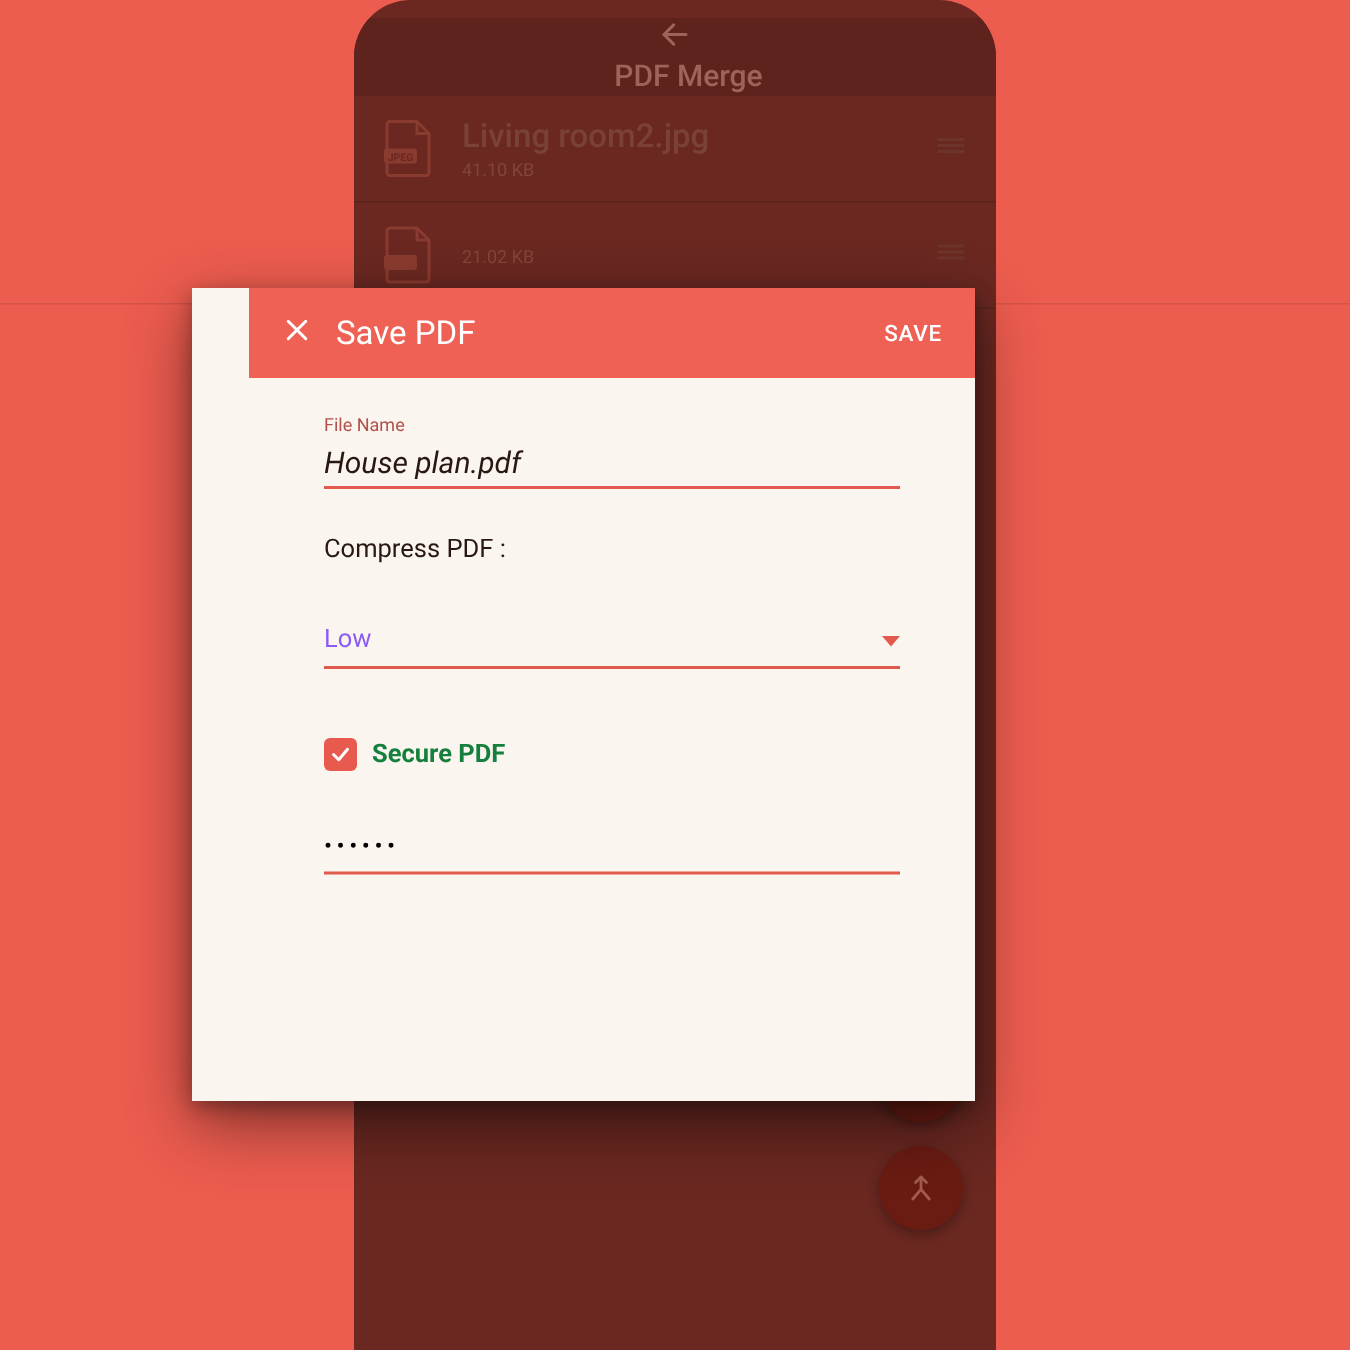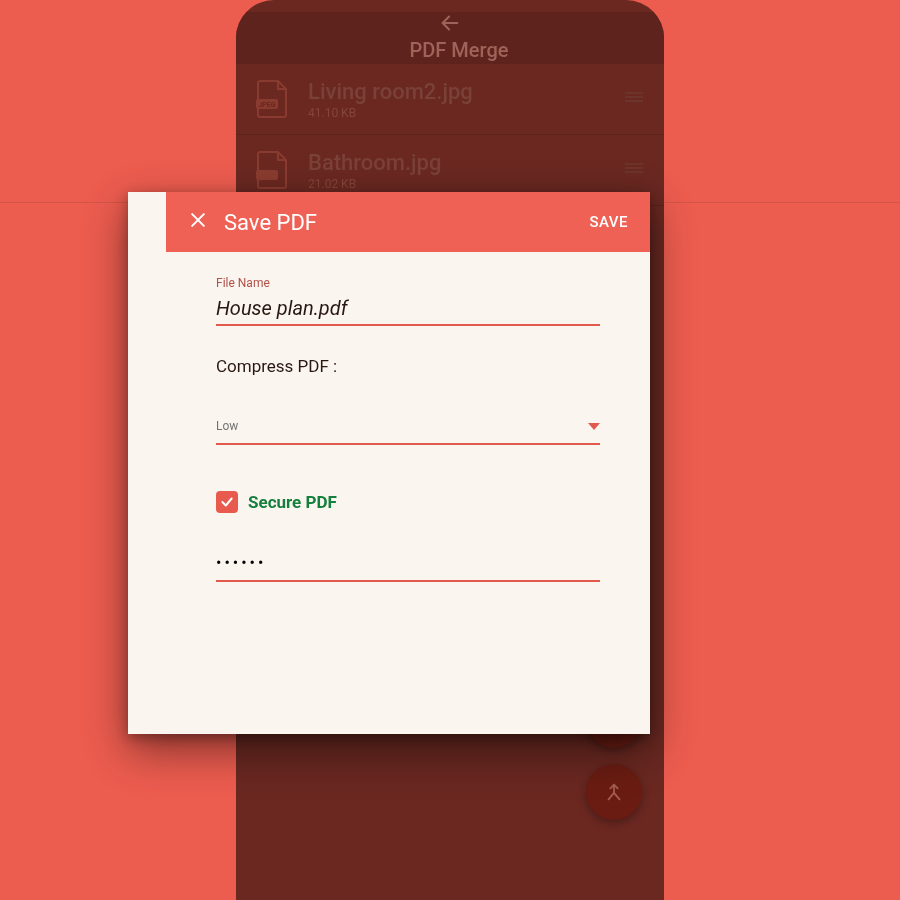--- a/index.html
+++ b/index.html
@@ -98,21 +98,21 @@
     }
     .compress-label { color: #291812; font-size: 17px; margin-bottom: 38px; }
 
     .select-wrap {
       border-bottom: 2px solid #e15a4d;
       display: flex; align-items: center;
       padding: 2px 0 8px;
       margin-bottom: 46px;
       cursor: pointer;
     }
-    .select-val { flex: 1; font-size: 12px; color: #737373; }
+    .select-val { flex: 1; font-size: 17px; color: #8b5cf6; }
     .caret { color: #e15a4d; }
 
     .check-row { display: flex; align-items: center; margin-bottom: 40px; }
     .checkbox {
       width: 22px; height: 22px;
       background: #e75a4d;
       border-radius: 4px;
       display: flex; align-items: center; justify-content: center;
       margin-right: 10px;
     }
@@ -168,21 +168,20 @@
 
   <div class="file-row">
     <span class="file-icon">
       <svg width="34" height="40" viewBox="0 0 34 40" fill="none">
           <path d="M4 2h18l8 8v26a2 2 0 0 1-2 2H4a2 2 0 0 1-2-2V4a2 2 0 0 1 2-2z" stroke="#8a3b2f" stroke-width="2" fill="none"></path>
           <path d="M22 2v8h8" stroke="#8a3b2f" stroke-width="2" fill="none"></path>
           <rect x="0" y="20" width="22" height="10" rx="2" fill="#8a3b2f"></rect>
         </svg>
     </span>
     <div class="file-info">
-      <div class="file-name">Bathroom.jpg</div>
       <div class="file-size">21.02 KB</div>
     </div>
     <span class="drag-icon">
       <svg width="24" height="24" viewBox="0 0 24 24" fill="currentColor">
           <rect x="3" y="7" width="18" height="2"></rect>
           <rect x="3" y="11" width="18" height="2"></rect>
           <rect x="3" y="15" width="18" height="2"></rect>
         </svg>
     </span>
   </div>

